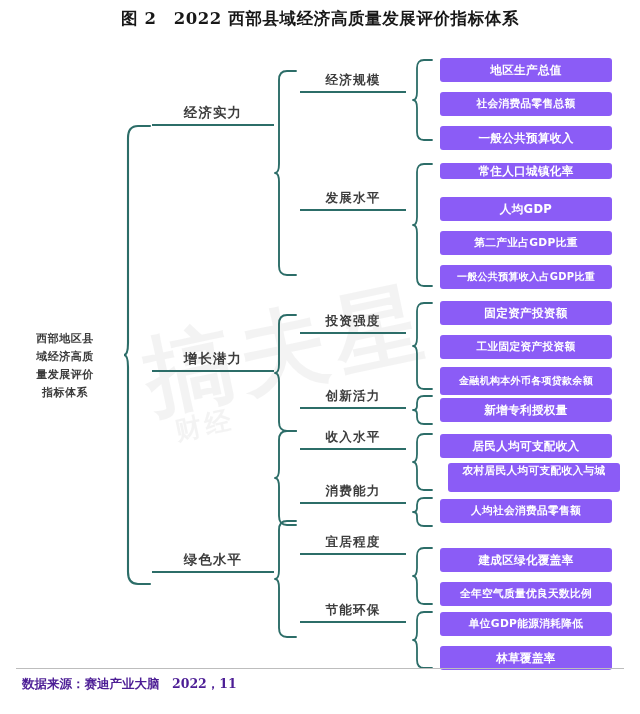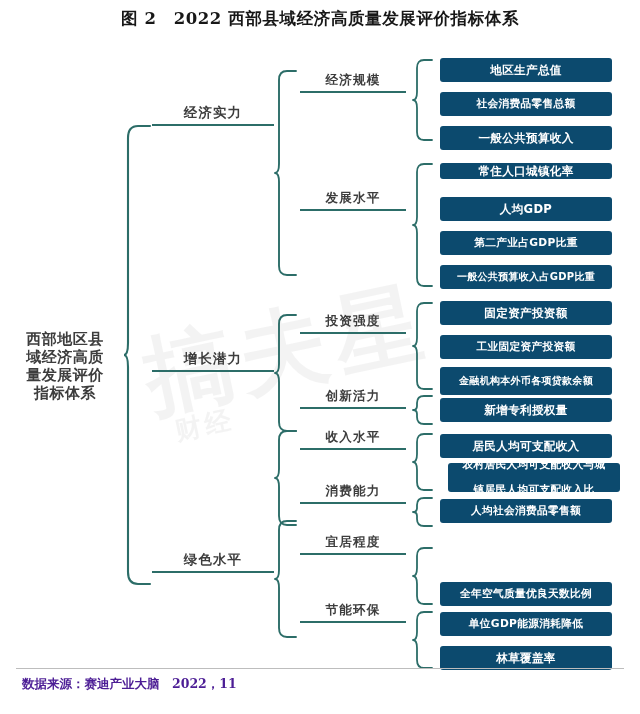--- a/index.html
+++ b/index.html
@@ -39,21 +39,21 @@
     transform:rotate(-12deg);
     font-size:88px;font-weight:900;color:#808080;
     letter-spacing:8px;line-height:1;
     white-space:nowrap;
   }
   .watermark .wm2{font-size:26px;letter-spacing:4px;display:block;margin-left:18px;}
 
   
   .root-label{
     position:absolute;
-    font-size:15px;font-weight:700;line-height:18px;
+    font-size:11px;font-weight:700;line-height:18px;
     color:#3d3d3d;text-align:center;letter-spacing:.5px;
   }
 
   
   .node{
     position:absolute;
     text-align:center;
   }
   .node .node-text{
     display:block;
@@ -70,21 +70,21 @@
   .lvl1 .node-text{font-size:13.4px;}
   .lvl2 .node-text{font-size:12.6px;}
 
   
   .brace{position:absolute;pointer-events:none;}
   .brace path{fill:none;stroke:#2c6d68;stroke-linecap:round;stroke-linejoin:round;}
 
   
   .leaf{
     position:absolute;
-    background:#0c4a6e;
+    background:#8b5cf6;
     border-radius:3px;
     color:#ffffff;
     font-weight:700;
     display:flex;align-items:center;justify-content:center;
     text-align:center;
     letter-spacing:.3px;
     box-sizing:border-box;
     padding:0 12px;
   }
   .leaf span{display:block;width:100%;}
@@ -249,28 +249,30 @@
   <div class="leaf s1" style="left:440px;top:398px;width:172px;height:24px;">
     <span>新增专利授权量</span>
   </div>
 
   <div class="leaf s1" style="left:440px;top:434px;width:172px;height:24px;">
     <span>居民人均可支配收入</span>
   </div>
   <div class="leaf s2 two-line" style="left:440px;top:463px;width:172px;height:29px;">
     <span>
       <span>农村居民人均可支配收入与城</span><br>
-      <span>镇居民人均可支配收入比</span>
     </span>
   </div>
 
   <div class="leaf s2" style="left:440px;top:499px;width:172px;height:24px;">
     <span>人均社会消费品零售额</span>
   </div>
 
+  <div class="leaf s1" style="left:440px;top:548px;width:172px;height:24px;">
+    <span>建成区绿化覆盖率</span>
+  </div>
   <div class="leaf s2" style="left:440px;top:582px;width:172px;height:24px;">
     <span>全年空气质量优良天数比例</span>
   </div>
 
   <div class="leaf s2" style="left:440px;top:612px;width:172px;height:24px;">
     <span>单位GDP能源消耗降低</span>
   </div>
   <div class="leaf s1" style="left:440px;top:646px;width:172px;height:24px;">
     <span>林草覆盖率</span>
   </div>

